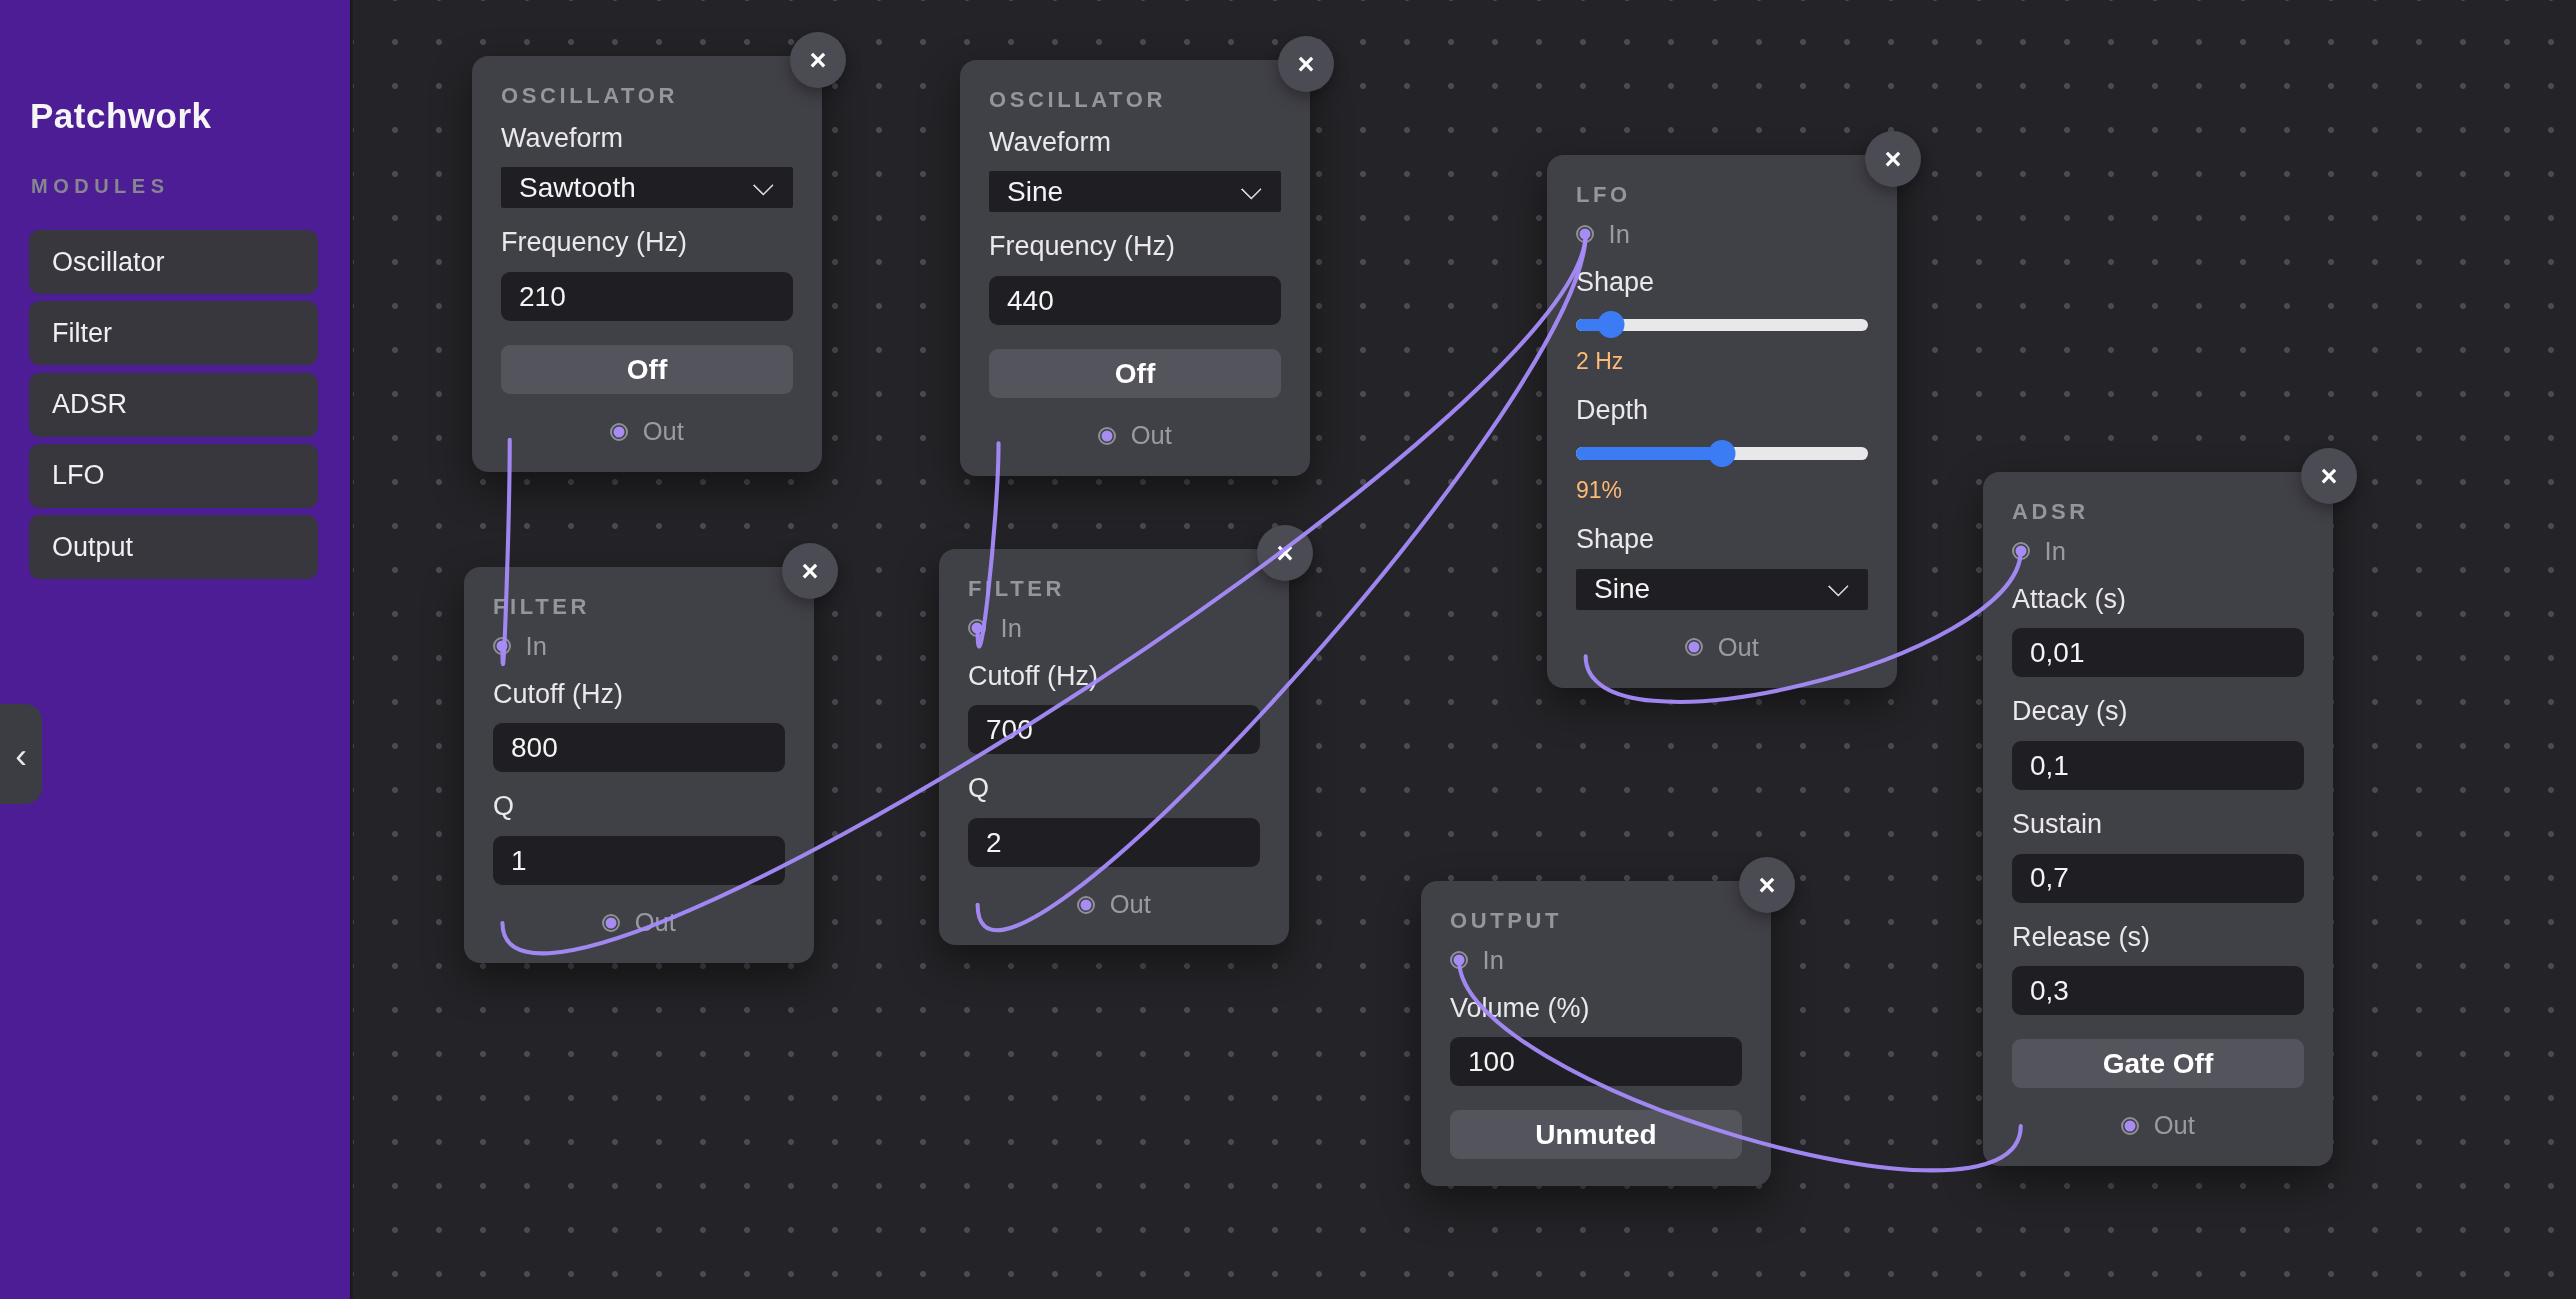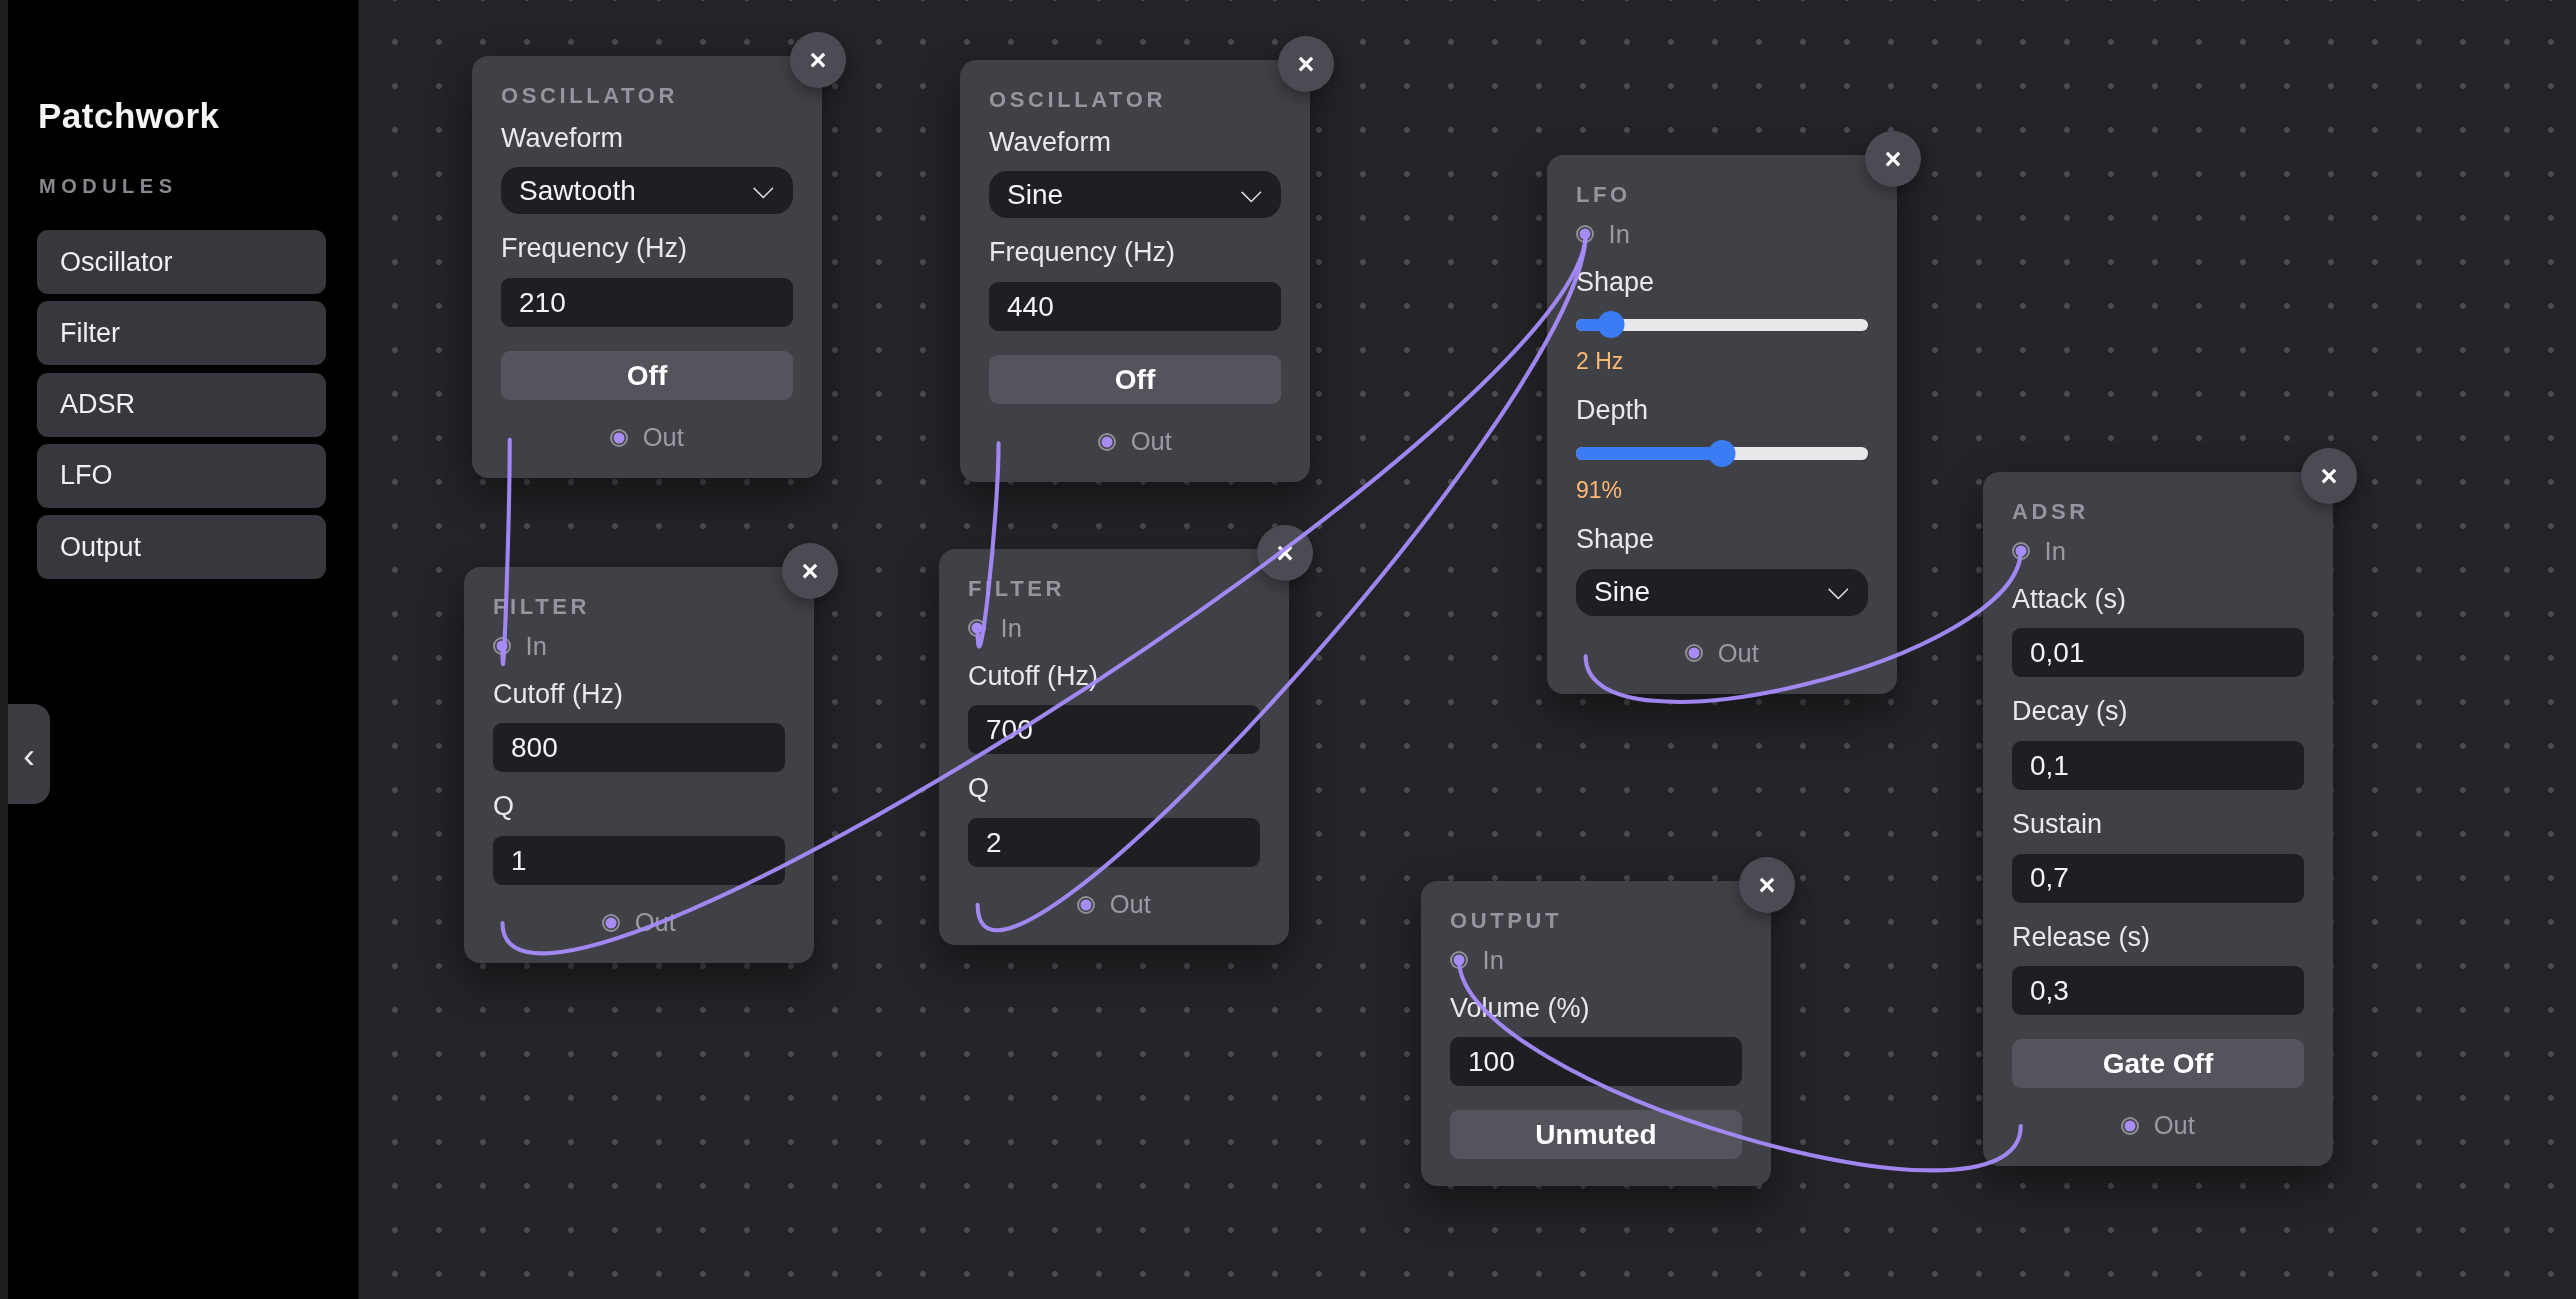--- a/index.html
+++ b/index.html
@@ -7,23 +7,23 @@
   html, body {
     width: 2576px; height: 1300px;
     overflow: hidden;
     background: #1e1e21;
     font-family: "Liberation Sans", sans-serif;
     position: relative;
   }
 
   
   .sidebar {
-    position: absolute; left: 8px; top: 0; bottom: 0;
+    position: absolute; left: 0; top: 0; bottom: 0;
     width: 351px;
-    background: #000000;
+    background: #4c1d95;
     border-right: 1.8px solid #151517;
     z-index: 5;
   }
   .app-title {
     position: absolute; left: 30px; top: 96px;
     font-size: 35px; font-weight: 800; color: #f5f5f6;
     letter-spacing: 0.5px;
   }
   .modules-heading {
     position: absolute; left: 31px; top: 175px;
@@ -88,23 +88,23 @@
     width: 100%; height: 49px;
     background: #1f1f23;
     border: none; border-radius: 9px;
     color: #f4f4f6; font-size: 28px;
     padding: 10px 18px;
     font-family: "Liberation Sans", sans-serif;
     outline: none;
     display: block;
   }
   .select {
-    width: 100%; height: 47px;
+    width: 100%; height: 41px;
     background: #1f1f23;
-    border-radius: 18px;
+    border-radius: 2px;
     color: #f4f4f6; font-size: 28px;
     display: flex; align-items: center;
     padding: 4px 18px;
     cursor: pointer;
     position: relative;
   }
   .chev {
     position: absolute; right: 22px; top: 50%;
     width: 14.6px; height: 14.6px;
     border-right: 2.7px solid #d8d8dc;

